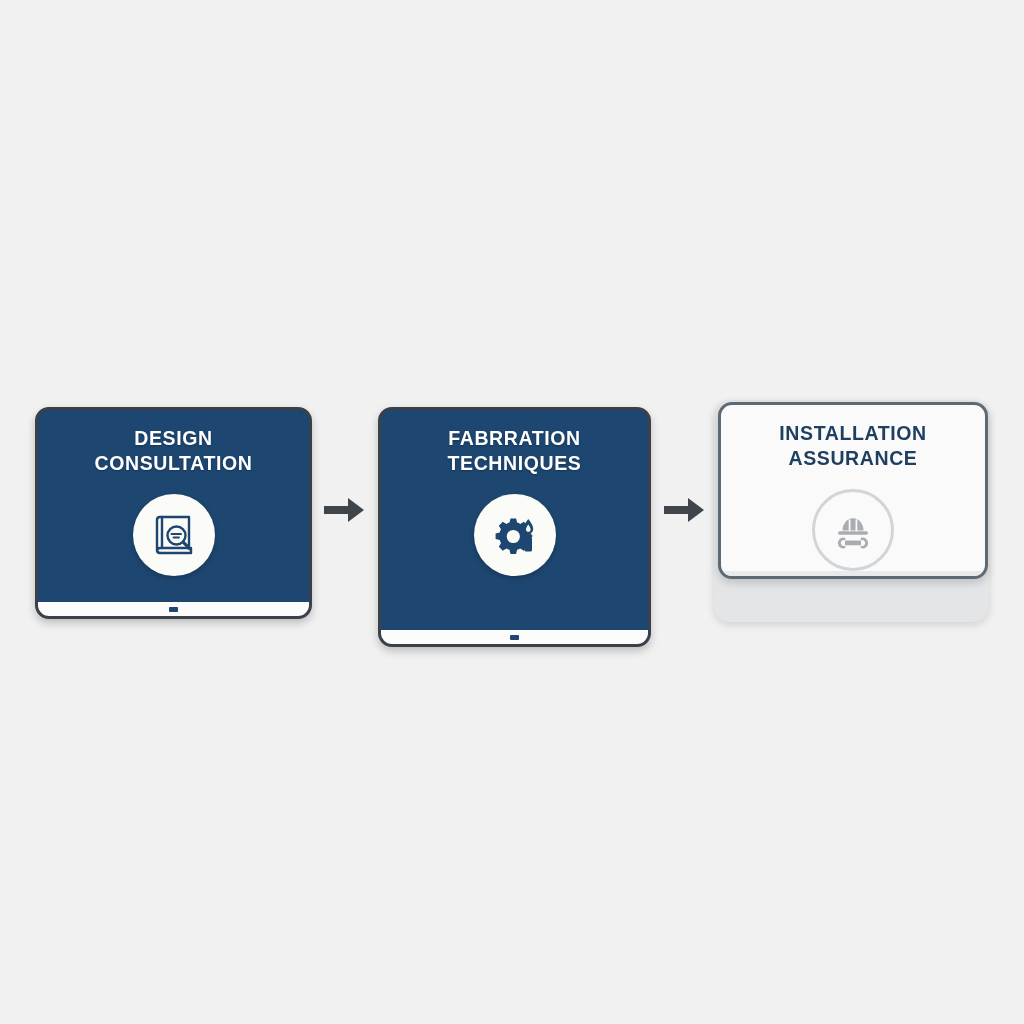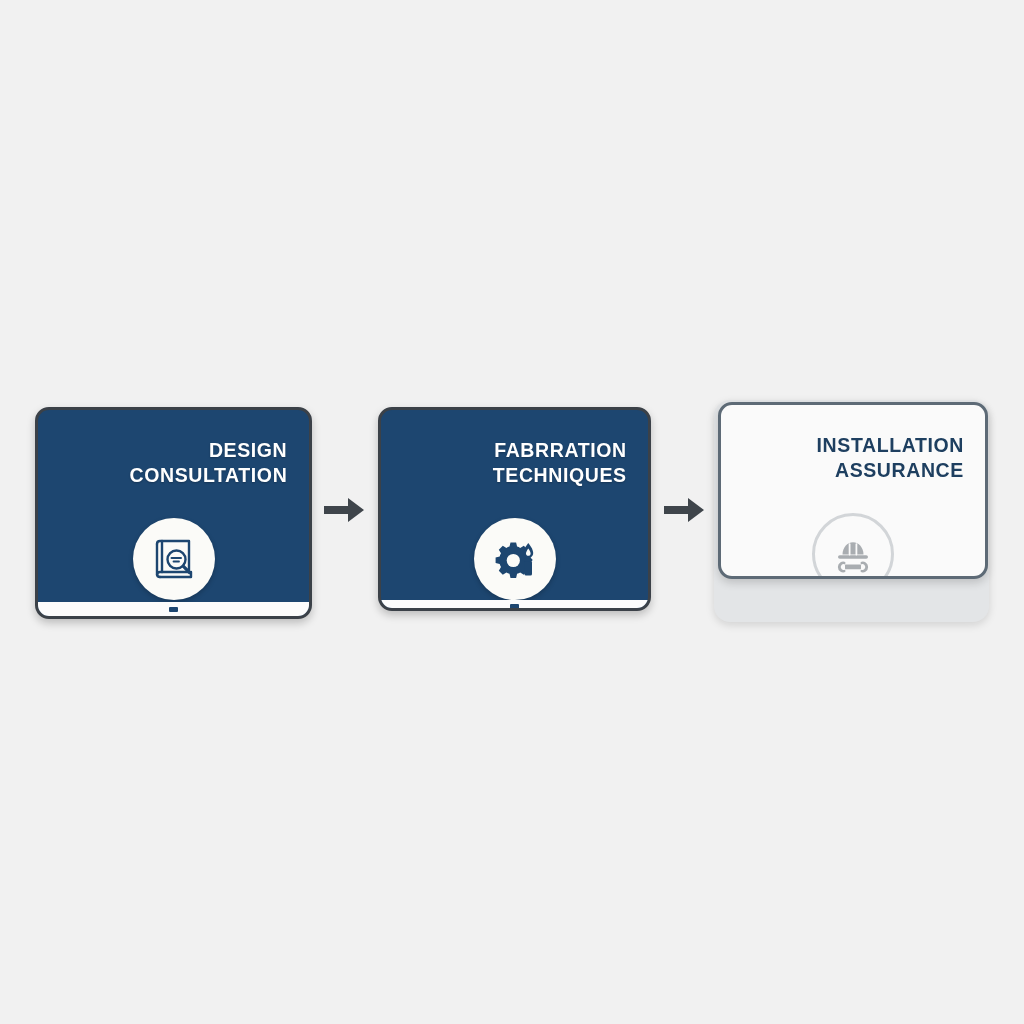--- a/index.html
+++ b/index.html
@@ -59,28 +59,28 @@
     flex: 1 1 auto;
     position: relative;
     display: flex;
     flex-direction: column;
     align-items: center;
     padding-top: 16px;
   }
 
   
   .card-title {
-    text-align: right;
+    text-align: center;
     font-weight: bold;
     font-size: 19.5px;
     line-height: 1.28;
     letter-spacing: 0.6px;
     text-transform: uppercase;
     width: 84%;
-    margin: 12px auto;
+    margin: 0 auto;
   }
   .dark .card-title {
     color: #ffffff;
     text-shadow: 0 1px 2px rgba(0,0,0,0.25);
   }
   .light .card-title {
     color: #1e3f60;
   }
 
   
@@ -166,21 +166,21 @@
       <span class="base-notch"></span>
     </div>
   </div>
 
   <div class="arrow" style="left:322px; top:495px;">
     <svg width="44" height="30" viewBox="0 0 44 30">
       <path d="M2 11 L26 11 L26 3 L42 15 L26 27 L26 19 L2 19 Z" fill="#3f454b"></path>
     </svg>
   </div>
 
-  <div class="card dark" id="card-2" style="left:378px; top:407px; width:273px; height:204px;">
+  <div class="card dark" id="card-2" style="left:378px; top:407px; width:273px; height:240px;">
     <div class="card-body">
       <div class="card-title">
         <span>FABRRATION</span><br>
         <span>TECHNIQUES</span>
       </div>
       <div class="icon-badge">
         <span>
           <svg width="50" height="50" viewBox="0 0 50 50">
             <g fill="#1d4670">
 

